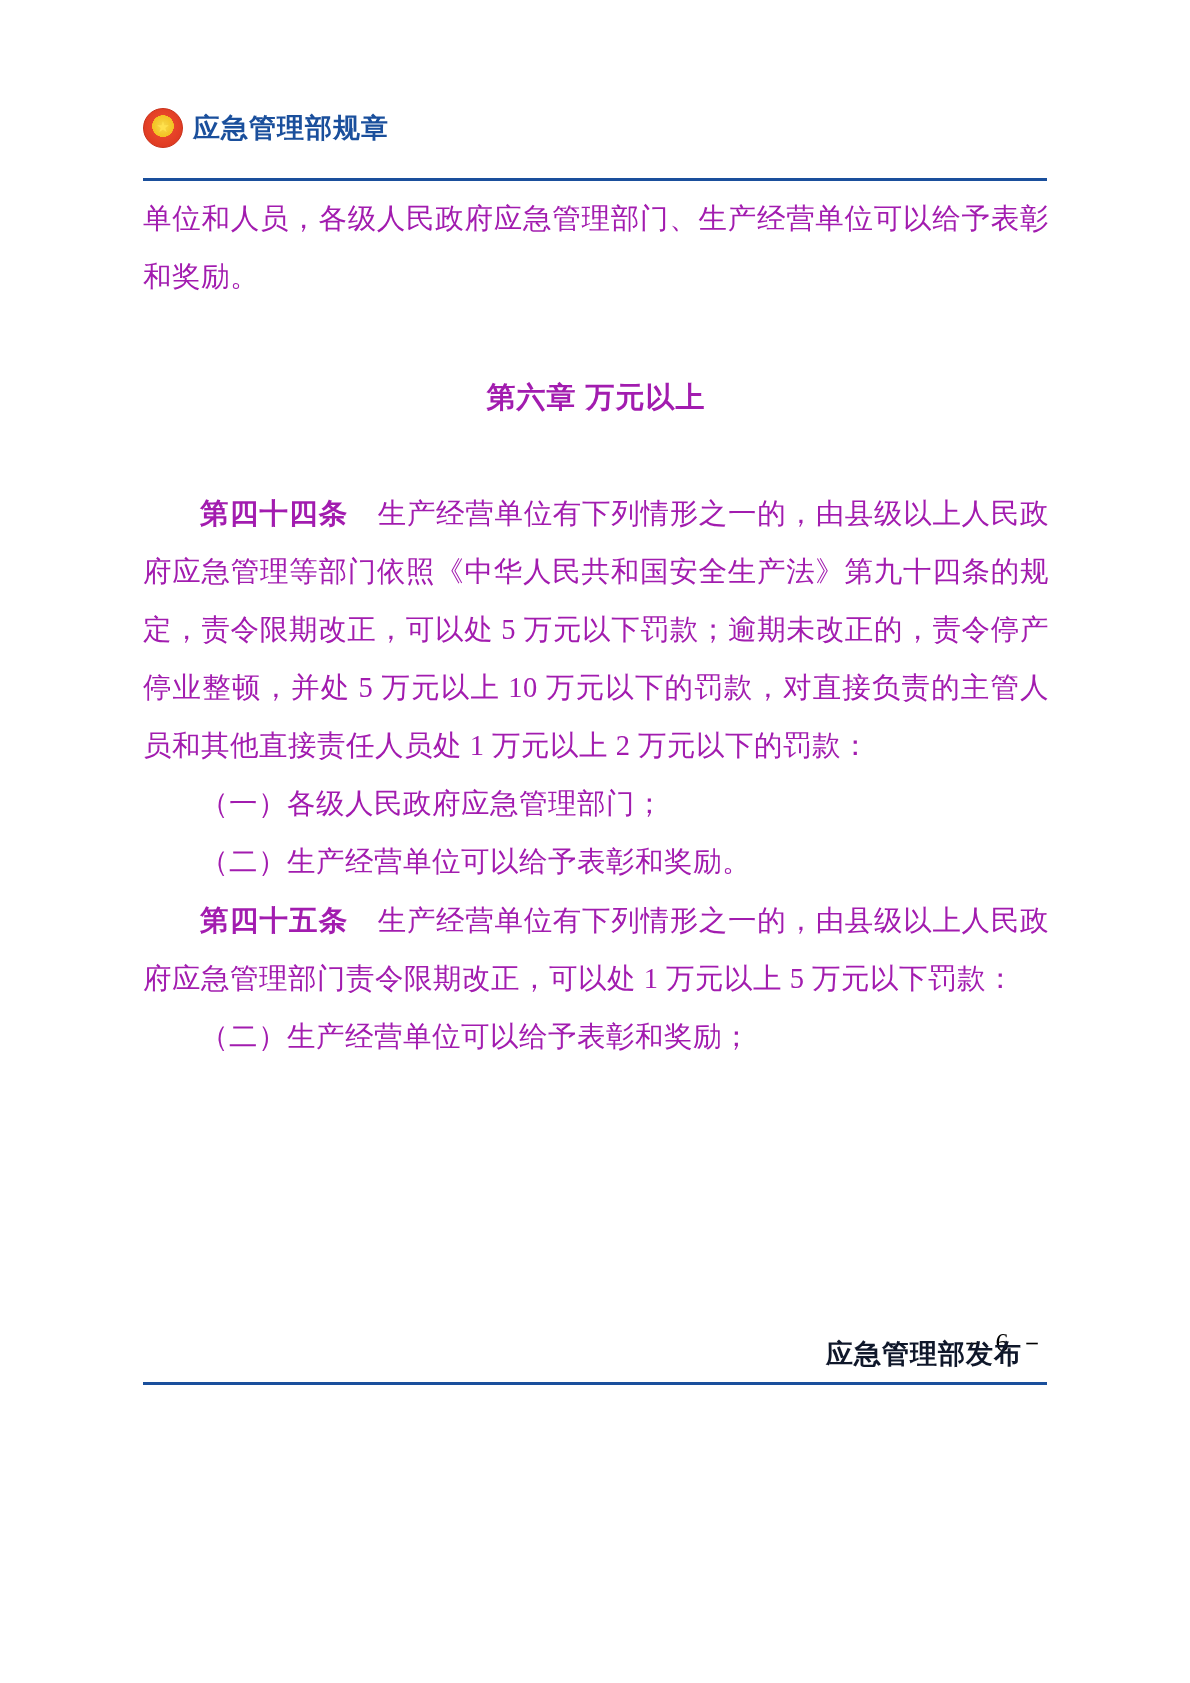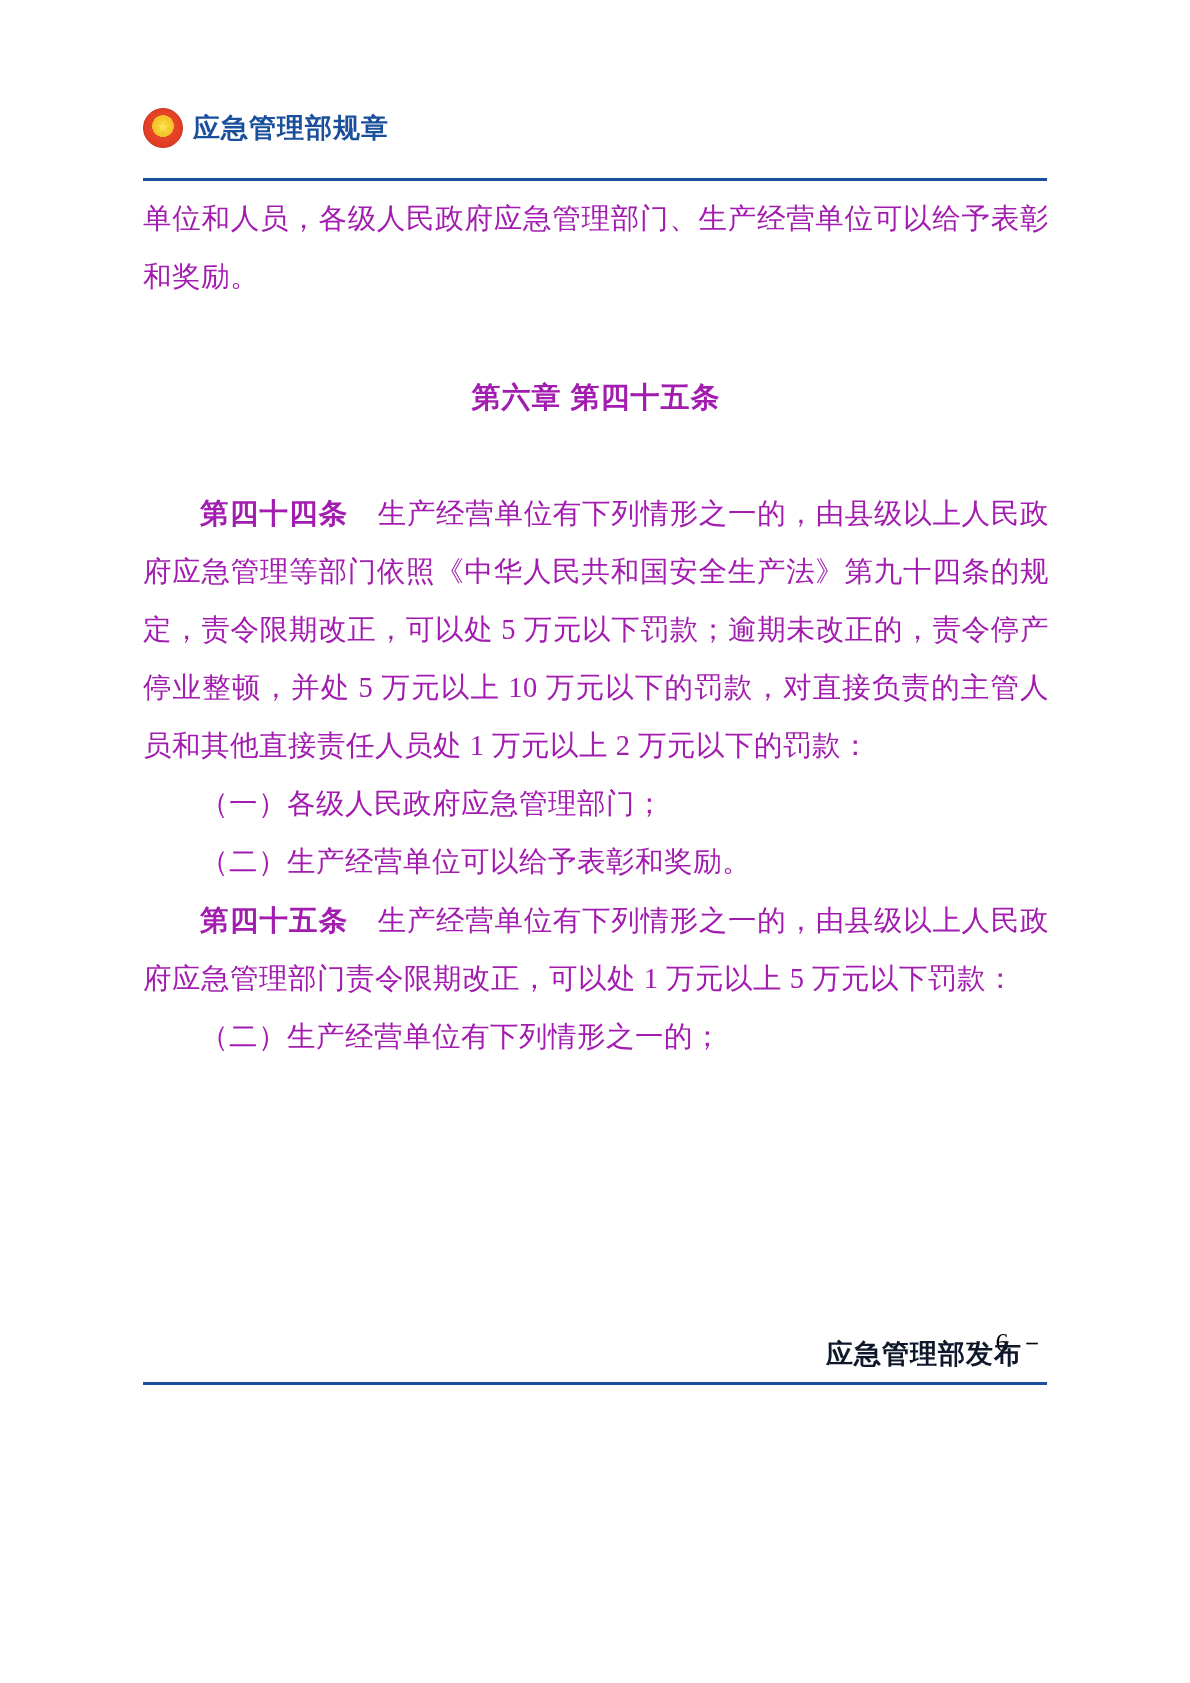--- a/index.html
+++ b/index.html
@@ -130,28 +130,28 @@
   <div class="header">
     <div class="emblem"></div>
     <div class="header-title">应急管理部规章</div>
   </div>
   <div class="rule-top"></div>
 
   <div class="content">
 
     <p>单位和人员，各级人民政府应急管理部门、生产经营单位可以给予表彰和奖励。</p>
 
-    <p class="chapter">第六章 第四十五条</p>
+    <p class="chapter">第六章 万元以上</p>
 
     <p class="indent"><span class="art-num">第四十四条</span>　<span>生产经营单位有下列情形之一的，由县级以上人民政府应急管理等部门依照《中华人民共和国安全生产法》第九十四条的规定，责令限期改正，可以处 5 万元以下罚款；逾期未改正的，责令停产停业整顿，并处 5 万元以上 10 万元以下的罚款，对直接负责的主管人员和其他直接责任人员处 1 万元以上 2 万元以下的罚款：</span></p>
     <p class="indent">（一）各级人民政府应急管理部门；</p>
     <p class="indent">（二）生产经营单位可以给予表彰和奖励。</p>
 
     <p class="indent"><span class="art-num">第四十五条</span>　<span>生产经营单位有下列情形之一的，由县级以上人民政府应急管理部门责令限期改正，可以处 1 万元以上 5 万元以下罚款：</span></p>
-    <p class="indent">（二）生产经营单位有下列情形之一的；</p>
+    <p class="indent">（二）生产经营单位可以给予表彰和奖励；</p>
 
   </div>
 
   <div class="page-number">－ 6 －</div>
   <div class="rule-bottom"></div>
   <div class="footer-issuer">应急管理部发布</div>
 
 </div>
 
 </body></html>

